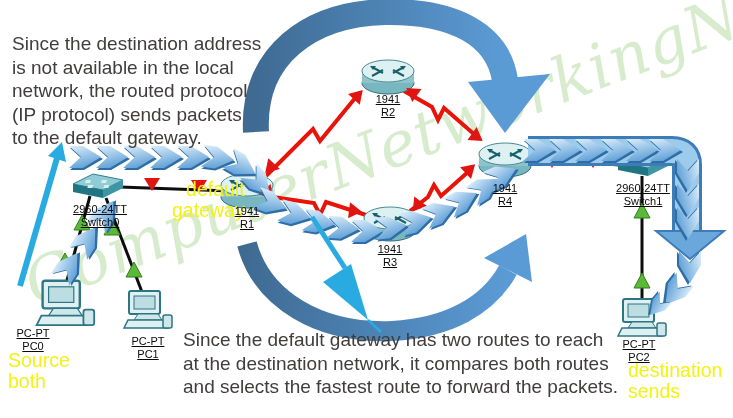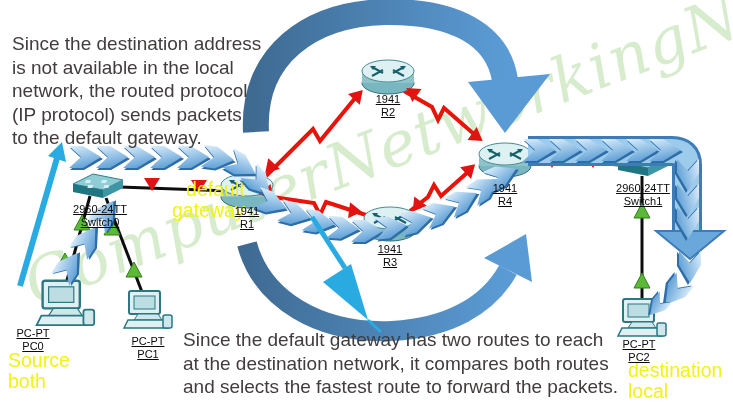--- a/index.html
+++ b/index.html
@@ -190,21 +190,21 @@
 to the default gateway.</div>
   <div class="anno bottom">Since the default gateway has two routes to reach
 at the destination network, it compares both routes
 and selects the fastest route to forward the packets.</div>
 
   <div class="yellow gw">default
 gateway</div>
   <div class="yellow src">Source
 both</div>
   <div class="yellow dst">destination
-local</div>
+sends</div>
 
   <div class="devlabel" style="left:343px;top:93px">
     <span>1941</span>
       <span>R2</span>
   </div>
   <div class="devlabel" style="left:202px;top:205px">
     <span>1941</span>
       <span>R1</span>
   </div>
   <div class="devlabel" style="left:345px;top:243px">

